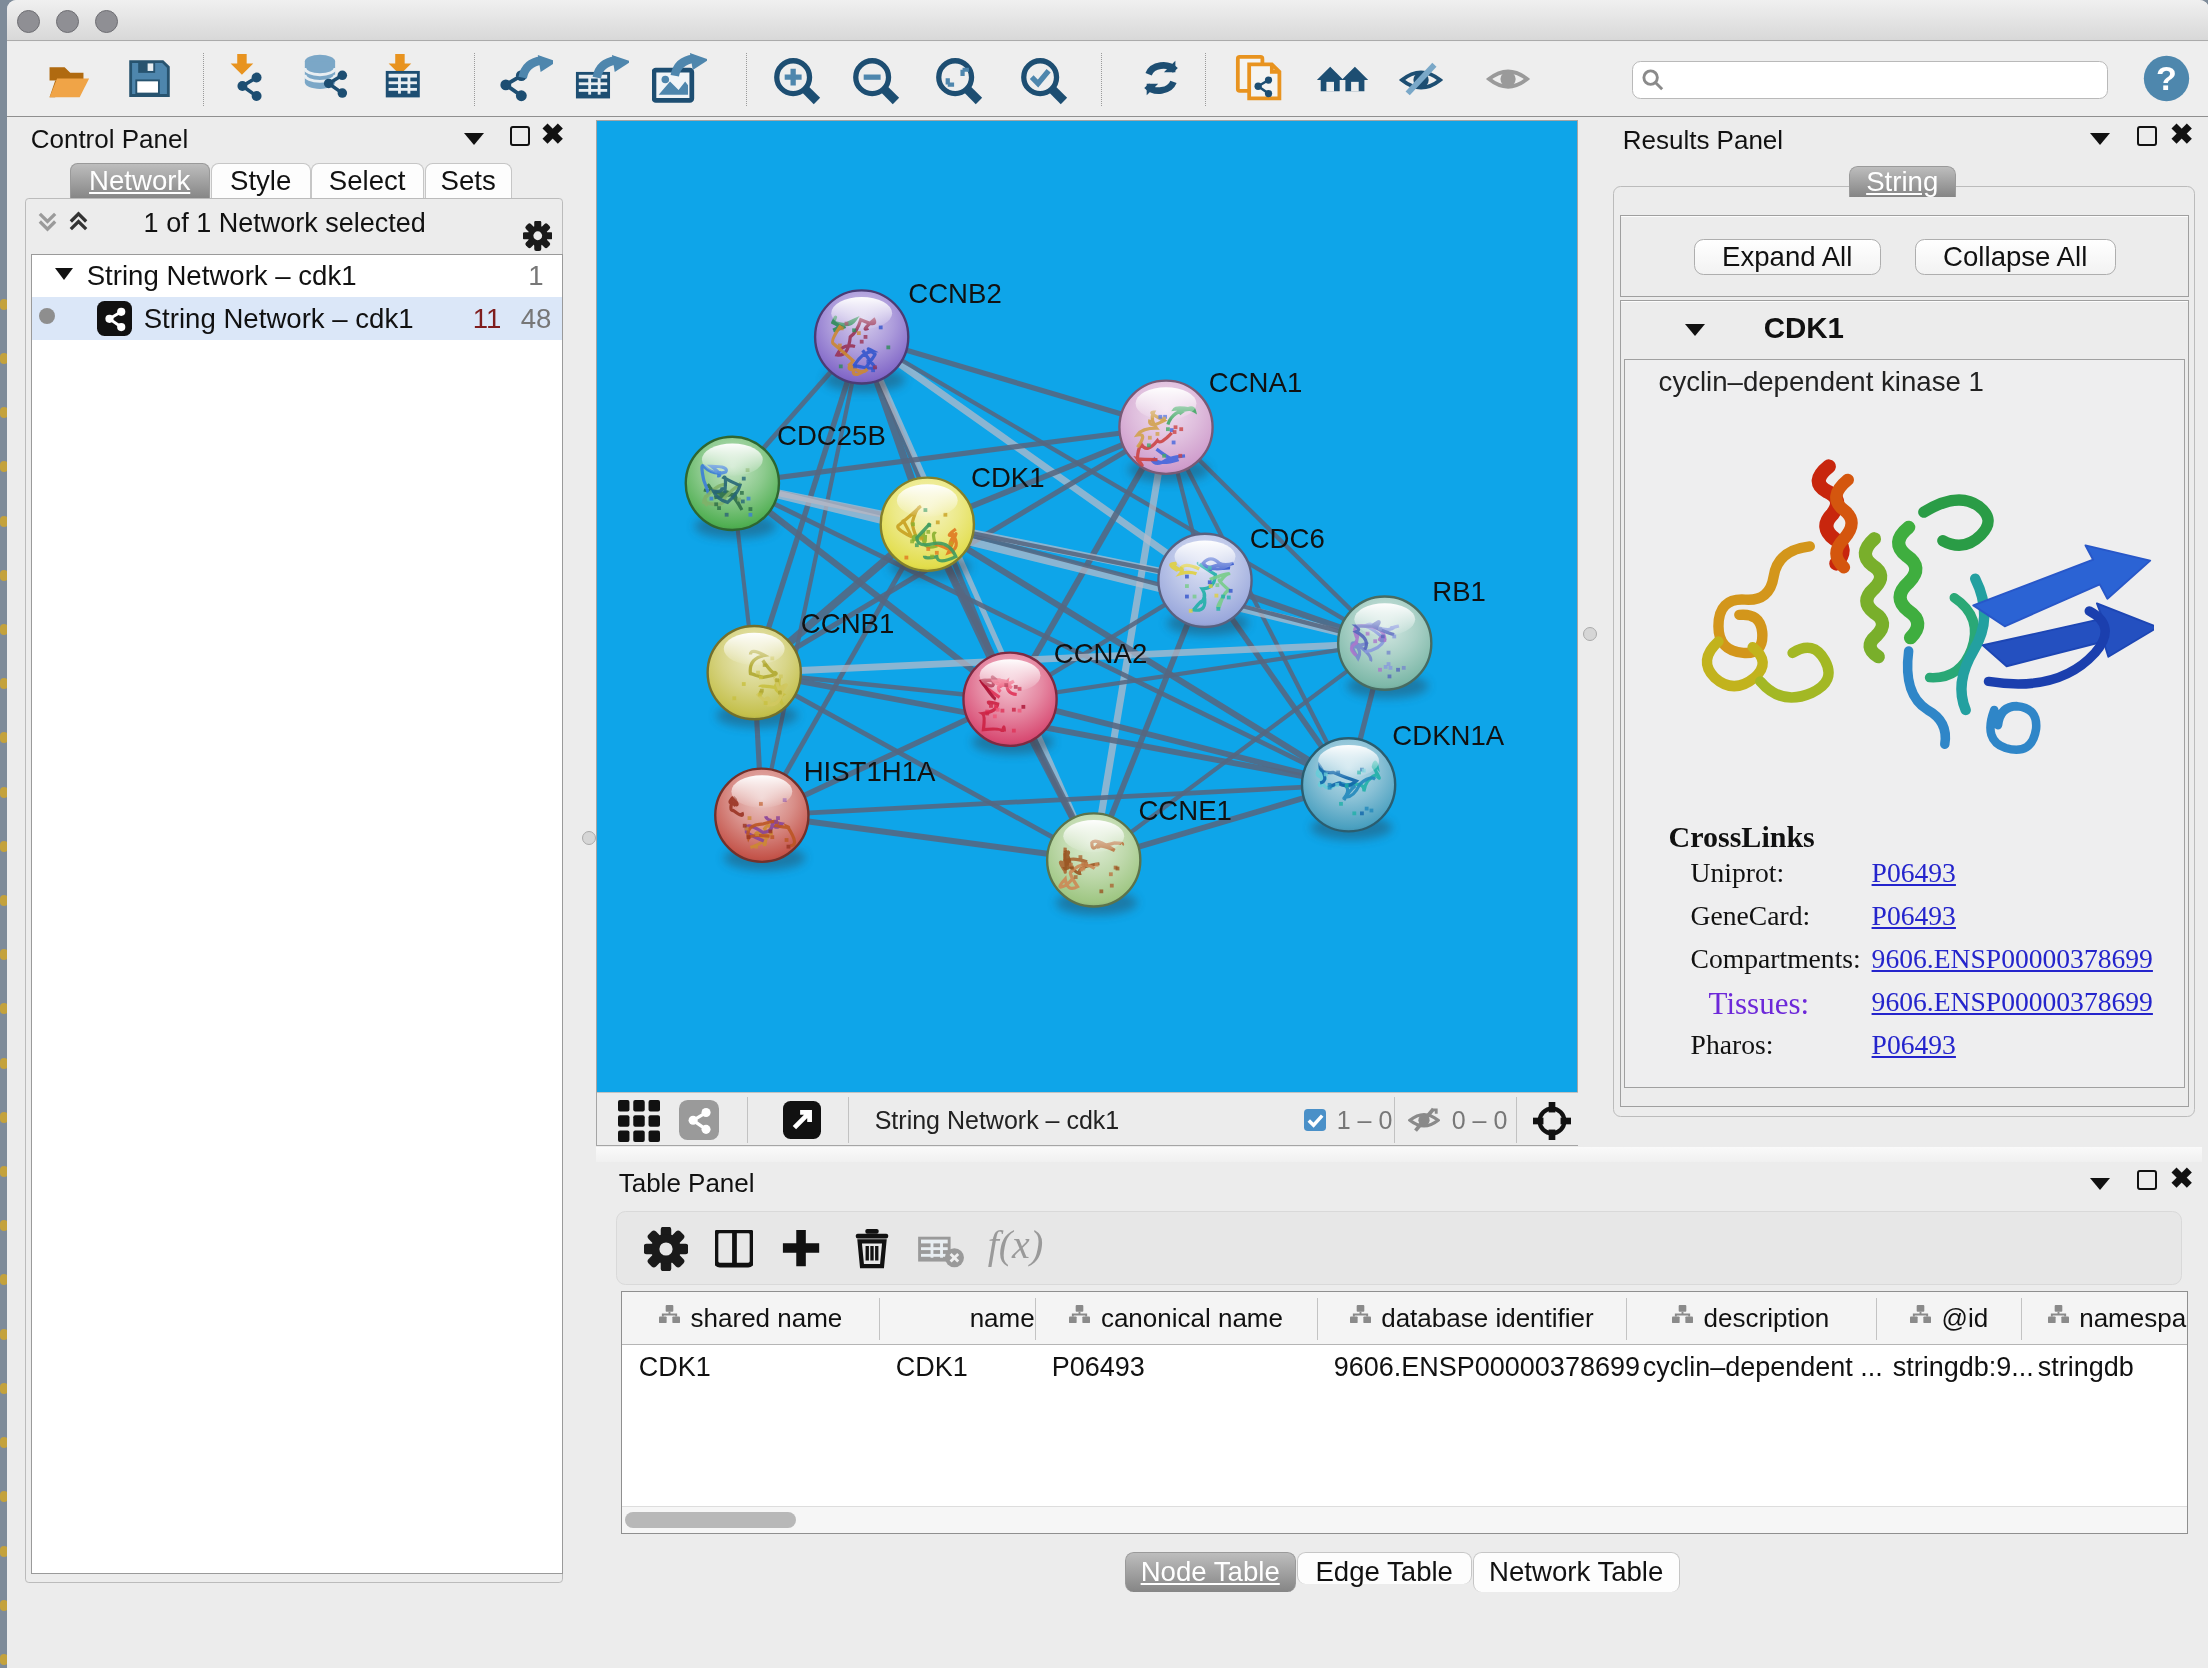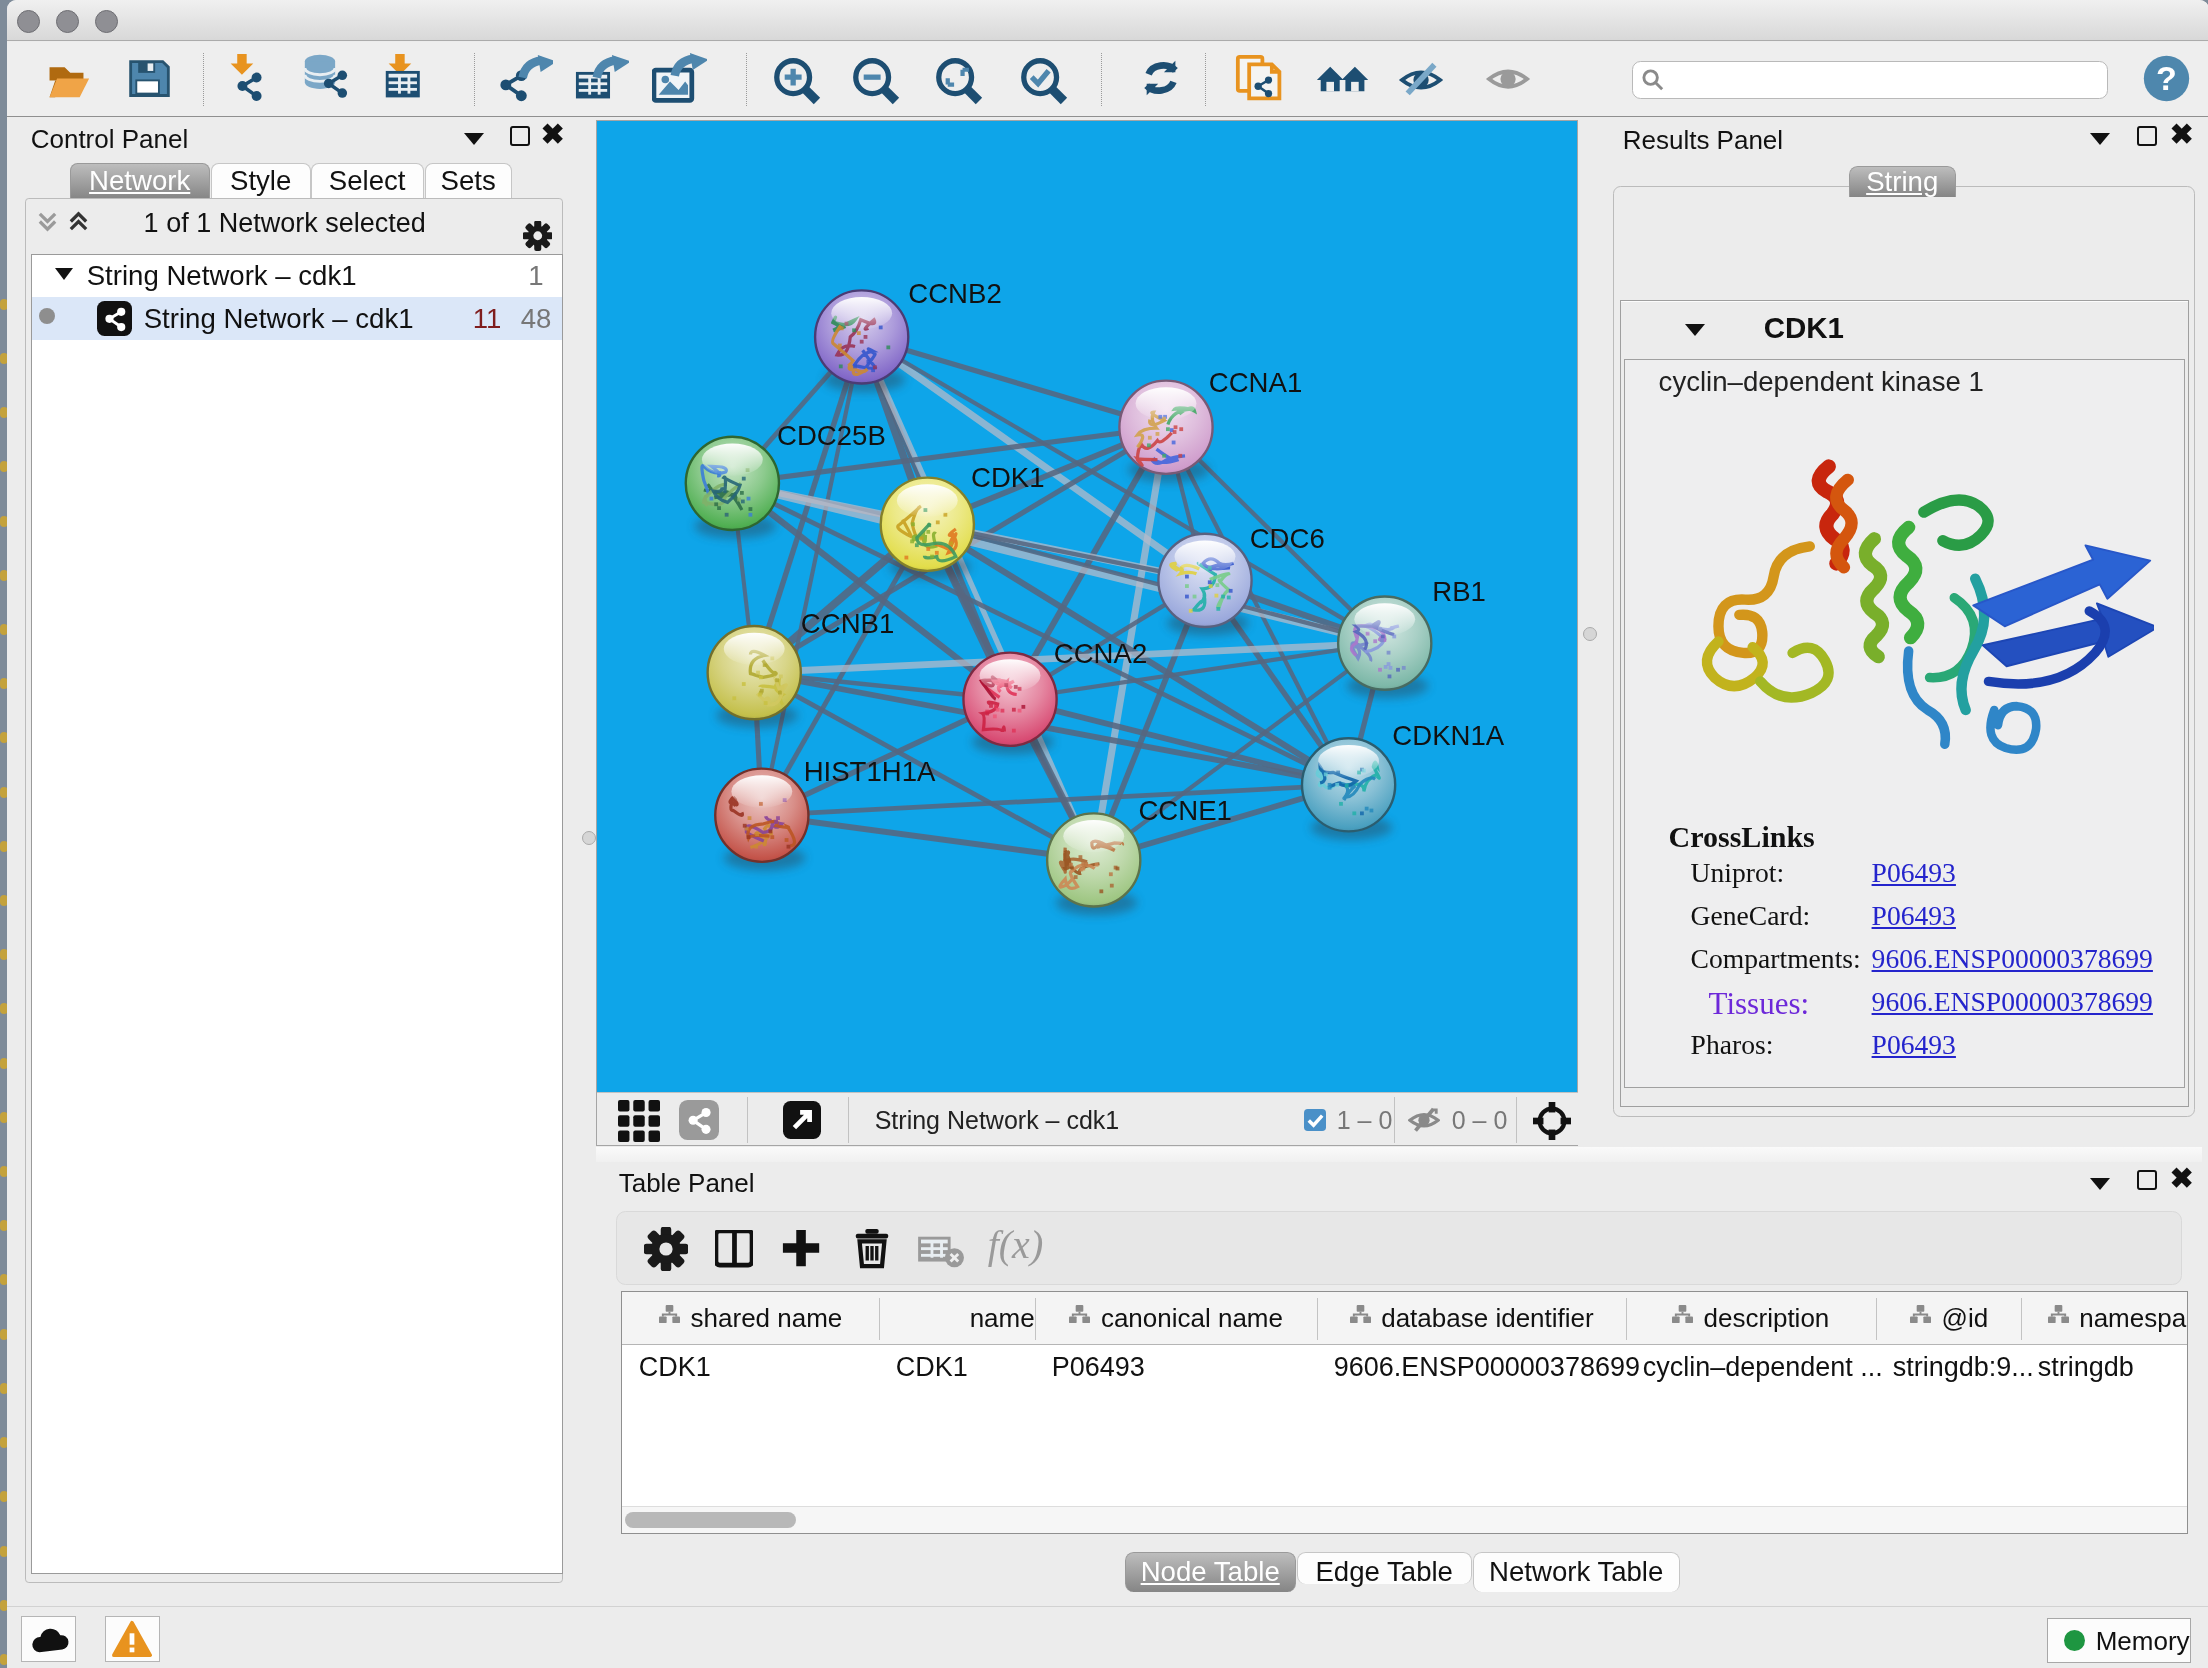--- a/index.html
+++ b/index.html
@@ -695,20 +695,24 @@
             </svg></div>
         </div>
       </div>
       <div class="abs" style="left:589px;top:1028px;width:1606px;height:15px;background:linear-gradient(#fafafa,#f0f0f0)"></div>
       <div class="abs panel-title" style="left:1616px;top:5.7px">Results Panel</div>
       <div class="abs" style="left:2083px;top:12.4px"><div class="ptri"></div></div>
       <div class="abs" style="left:2130px;top:6.7px"><div class="psq"></div></div>
       <div class="abs px" style="left:2163px;top:-1px">✖</div>
       <div class="tab sel" style="left:1842px;top:47px;width:107px;height:31px;line-height:29.5px;border-radius:8.6px 8.6px 0 0;z-index:3">String</div>
       <div class="gbox" style="left:1606px;top:67px;width:582px;height:931px;border-radius:7.6px"></div>
+      <div class="abs sunk" style="left:1613px;top:96px;width:569px;height:82px;background:#ececec">
+        <div class="btn" style="left:73px;top:23px;width:187px;height:36px;line-height:34px">Expand All</div>
+        <div class="btn" style="left:294px;top:23px;width:201px;height:36px;line-height:34px">Collapse All</div>
+      </div>
       <div class="abs sunk" style="left:1613px;top:181px;width:569px;height:807px;background:#ececec">
         <div class="ptri" style="position:absolute;left:64px;top:23px"></div>
         <div class="abs" style="left:143px;top:9.5px;font-size:29.5px;font-weight:bold;color:#111">CDK1</div>
         <div class="abs" style="left:2.9px;top:58px;width:561px;height:729px;background:#eeeeef;border:1px solid #a0a0a0">
           <div class="abs" style="left:34px;top:5.7px;font-size:27.6px;color:#222">cyclin–dependent kinase 1</div>
           <svg width="485" height="314" viewBox="0 0 510 330" style="position:absolute;left:44px;top:95px">
 <g fill="none" stroke-linecap="round" stroke-linejoin="round">
 <path d="M168 12 q-20 16 -2 26 q18 8 6 24 q-14 14 2 26 q16 10 2 26" stroke="#c8260d" stroke-width="15"></path>
 <path d="M188 26 q-22 18 -4 32 q16 12 0 30 q-16 16 0 30" stroke="#d4560e" stroke-width="13"></path>
 <path d="M148 96 q-34 4 -38 32 q-4 26 -30 24 q-28 -2 -28 28 q0 26 26 28 q22 2 20 -22 q-2 -20 -24 -18" stroke="#d3961b" stroke-width="11"></path>
@@ -833,28 +837,14 @@
               <path d="M12 8 v3 M5 13 v-2 h14 v2" stroke="#8a8a8a" stroke-width="2" fill="none"></path>
             </svg></span>namespace</div>
         <div class="abs" style="left:1416px;top:60px;font-size:27px;color:#111;white-space:nowrap">stringdb</div>
         <div class="abs" style="left:0;top:214px;width:100%;height:27px;background:#f6f6f6;border-top:1px solid #ddd">
           <div class="abs" style="left:3.8px;top:4.8px;width:171px;height:16px;border-radius:8.6px;background:#b8b8b8"></div>
         </div>
       </div>
       <div class="tab sel" style="left:1118px;top:1433px;width:171px;height:40px;line-height:38px;border-radius:8.6px">Node Table</div>
       <div class="tab" style="left:1290px;top:1433px;width:175px;height:32px;line-height:38px;border-radius:8.6px">Edge Table</div>
       <div class="tab" style="left:1466px;top:1433px;width:207px;height:40px;line-height:38px;border-radius:8.6px">Network Table</div>
-      <div class="abs" style="left:0;top:1487px;width:2202px;height:63px;background:#ececec;border-top:1.9px solid #d2d2d2">
-        <div class="abs" style="left:14.3px;top:8.6px;width:55px;height:46px;background:#fcfcfc;border:1.9px solid #b5b5b5;text-align:center"><span style="display:inline-block;margin-top:3.8px"><svg width="44" height="38" viewBox="0 0 46 40" style="">
-              <path d="M14 34 a8 8 0 0 1 1 -16 a11 11 0 0 1 21 -2 a7.5 7.5 0 0 1 2 15 z" fill="#111"></path>
-            </svg></span></div>
-        <div class="abs" style="left:98px;top:8.6px;width:55px;height:46px;background:#fcfcfc;border:1.9px solid #b5b5b5;text-align:center"><span style="display:inline-block;margin-top:3.8px"><svg width="40" height="38" viewBox="0 0 42 40" style="">
-              <path d="M21 3 L40 37 H2 z" fill="#e8931f" stroke="#e8931f" stroke-width="4" stroke-linejoin="round"></path>
-              <rect x="18.5" y="14" width="5" height="12" fill="#fff"></rect>
-              <rect x="18.5" y="29" width="5" height="5" fill="#fff"></rect>
-            </svg></span></div>
-        <div class="abs" style="left:2040px;top:11.4px;width:144px;height:45px;background:#fcfcfc;border:1.9px solid #a8a8a8">
-          <div class="abs" style="left:16px;top:10.5px;width:21px;height:21px;border-radius:50%;background:#1e9641"></div>
-          <div class="abs" style="left:48px;top:6.7px;font-size:26px;color:#111">Memory</div>
-        </div>
-      </div>
     </div>
   </div>
 
 </body></html>

